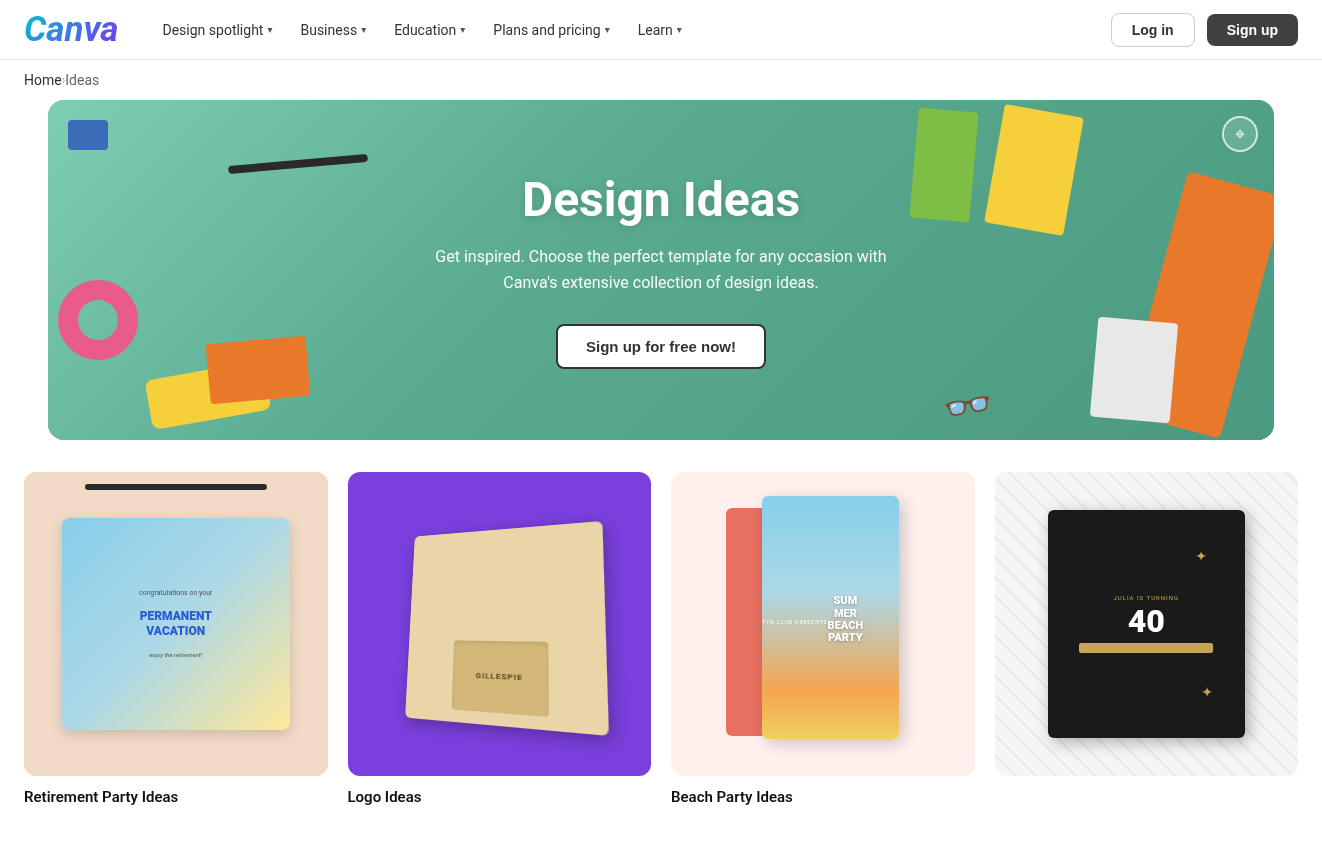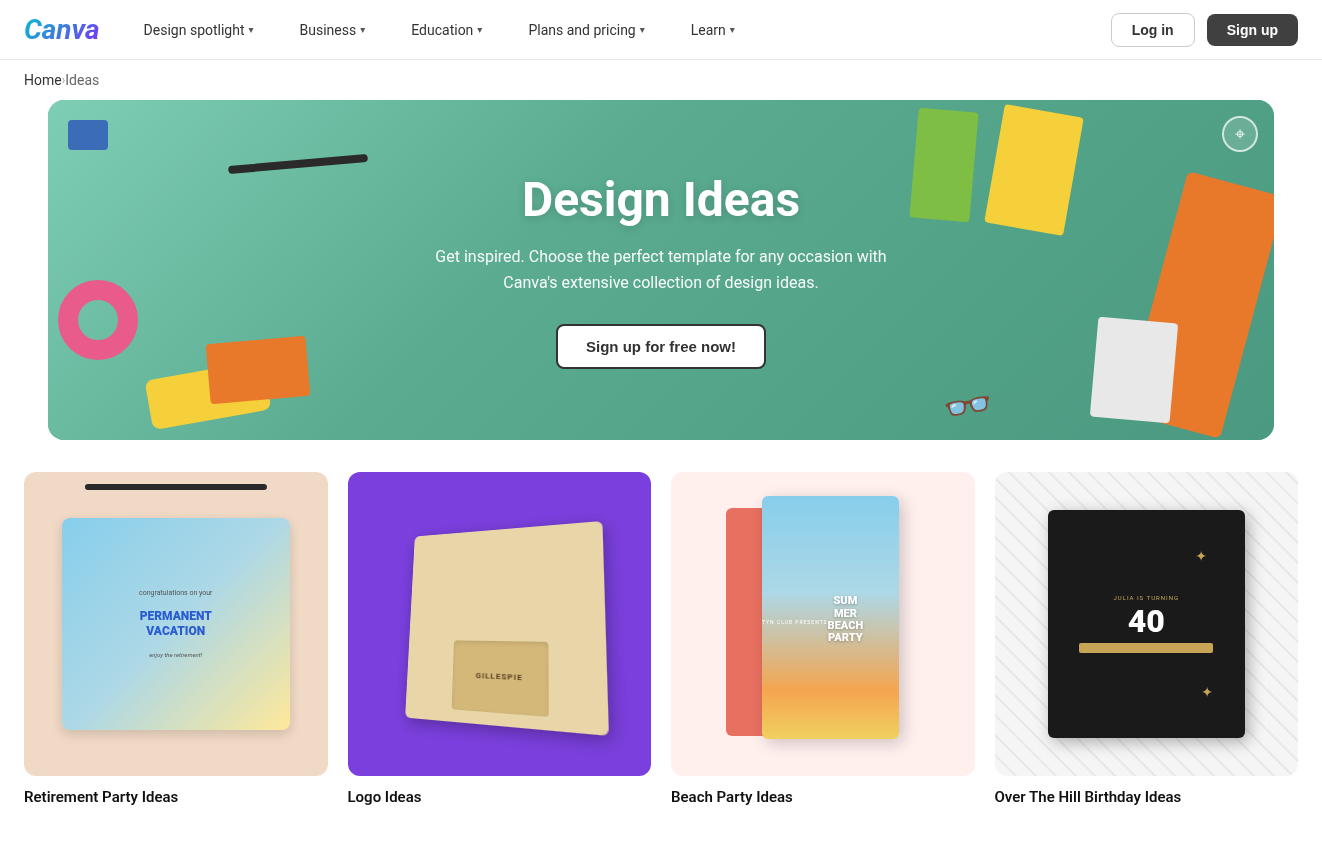--- a/index.html
+++ b/index.html
@@ -14,31 +14,31 @@
       border-bottom: 1px solid #e8e8e8;
       background: #fff;
       position: relative;
       z-index: 10;
     }
     .navbar-logo {
       margin-right: 32px;
       flex-shrink: 0;
     }
     .canva-logo {
-      font-size: 28px;
+      font-size: 35px;
       font-weight: 700;
       background: linear-gradient(135deg, #00C4CC, #7B2FF7);
       -webkit-background-clip: text;
       -webkit-text-fill-color: transparent;
       font-style: italic;
     }
     .nav-links {
       display: flex;
       align-items: center;
-      gap: 22px;
+      gap: 4px;
       flex: 1;
     }
     .nav-item {
       display: flex;
       align-items: center;
       gap: 4px;
       padding: 8px 12px;
       font-size: 14px;
       color: #333;
       cursor: pointer;
@@ -594,17 +594,16 @@
     <div class="card">
       <div class="card-image card-birthday">
         <div class="birthday-inner">
           <div class="birthday-top">JULIA IS TURNING</div>
           <div class="birthday-number">40</div>
           <div class="birthday-bar"></div>
         </div>
         <div class="birthday-star birthday-star-1">✦</div>
         <div class="birthday-star birthday-star-2">✦</div>
       </div>
-      <div class="card-label">Over The Hill Birthday Ideas</div>
     </div>
 
   </div>
 </div>
 
 </body></html>

